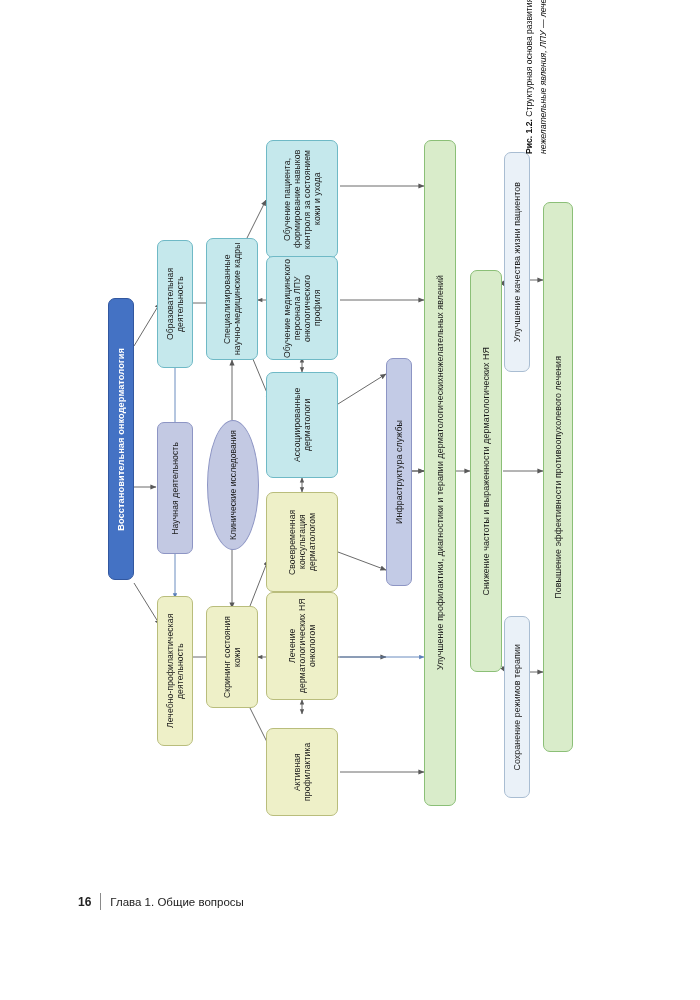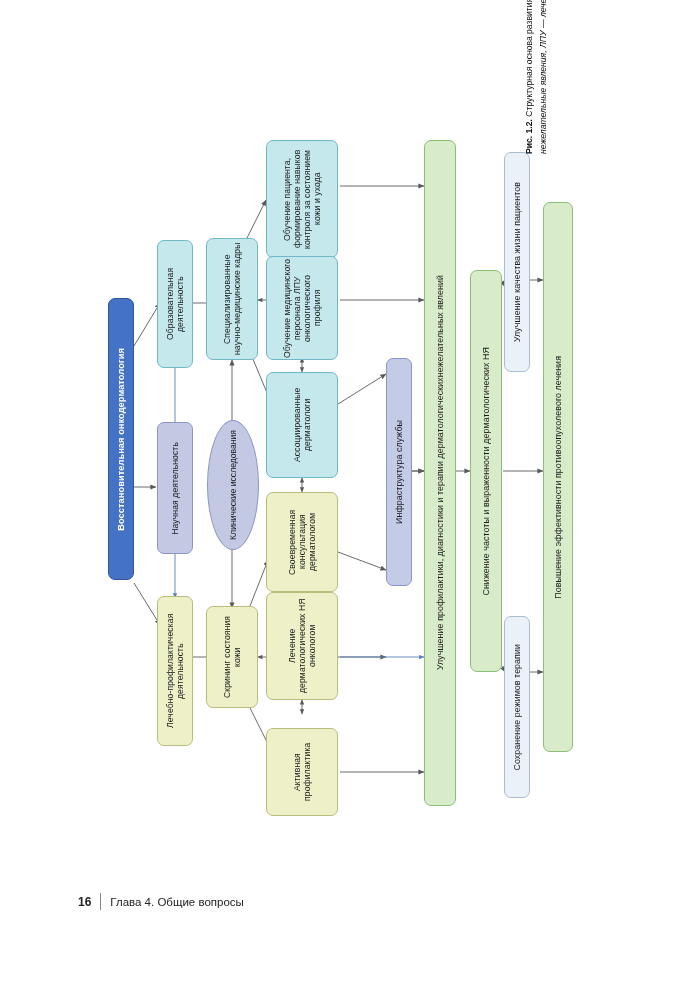--- a/index.html
+++ b/index.html
@@ -259,16 +259,16 @@
   <div id="caption">
     <div class="capinner">
       <span class="cap-strong">Рис. 1.2.</span>
       <span>Структурная основа развития восстановительной онкодерматологии для решения ее задач (</span><span class="cap-em">НЯ — нежелательные явления, ЛПУ — лечебно-профилактические учреждения</span>
     </div>
   </div>
 
   <div id="footer">
     <span class="pgnum">16</span>
     <span class="rule"></span>
-    <span>Глава 4. Общие вопросы</span>
+    <span>Глава 1. Общие вопросы</span>
   </div>
 
 </div>
 
 </body></html>

